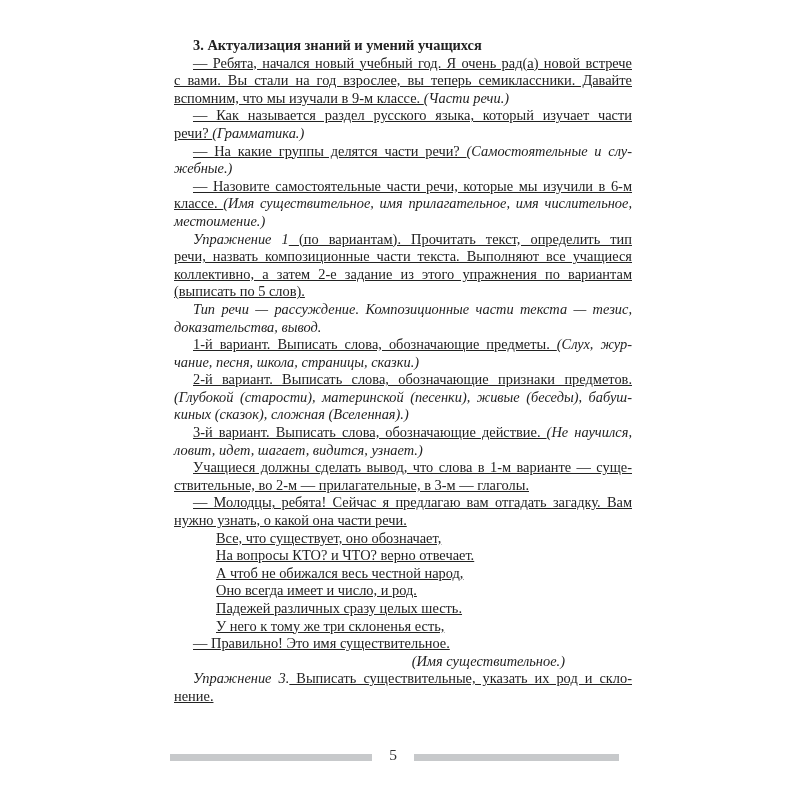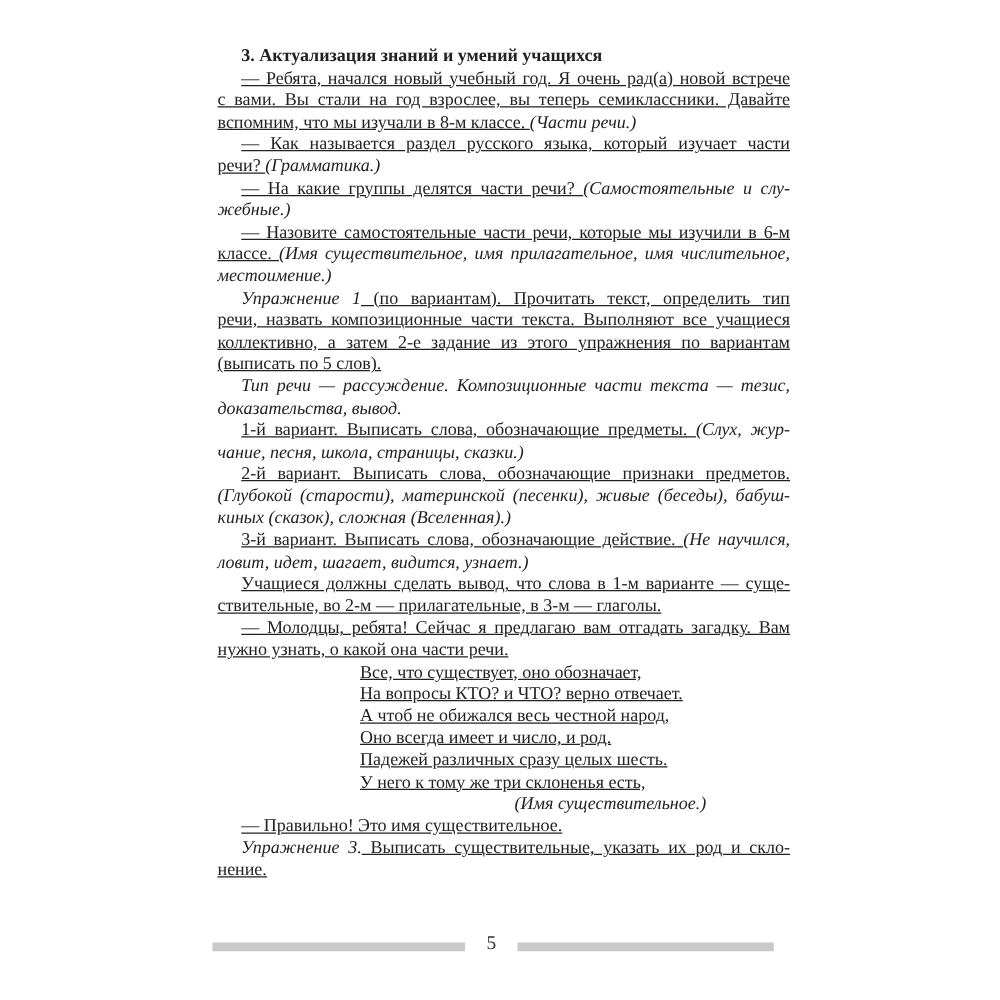--- a/index.html
+++ b/index.html
@@ -31,21 +31,21 @@
     min-height: 17.6px;
   }
   .line.just {
     text-align: justify;
     text-align-last: justify;
     text-justify: inter-word;
   }
   .line.indent { text-indent: 19px; }
   .line.gap    { margin-top: 5px; }
   .line.heading { font-weight: 700; }
-  .line.poem   { margin-left: 114px; }
+  .line.poem   { margin-left: 42px; }
   .line.attr   { text-align: right; margin-right: 67px; }
   .f-r  { font-style: normal; font-weight: 400; text-decoration: underline; }
   .f-b  { font-weight: 700; text-align: center; }
   .f-i  { font-style: italic; }
   .f-bi { font-weight: 400; font-style: italic; }
   .footer-rule {
     position: absolute;
     top: 754px;
     height: 7px;
     background: #c7c9cb;
@@ -64,21 +64,21 @@
   }
 </style>
 </head>
 <body>
 
 <div class="page">
   <div class="textblock" id="textblock">
       <div class="line heading indent"><span class="f-b">3. Актуализация знаний и умений учащихся</span></div>
       <div class="line indent just"><span class="f-r">— Ребята, начался новый учебный год. Я очень рад(а) новой встрече</span></div>
       <div class="line just"><span class="f-r">с вами. Вы стали на год взрослее, вы теперь семиклассники. Давайте</span></div>
-      <div class="line"><span class="f-r">вспомним, что мы изучали в 8-м классе. </span><span class="f-i">(Части речи.)</span></div>
+      <div class="line"><span class="f-r">вспомним, что мы изучали в 9-м классе. </span><span class="f-i">(Части речи.)</span></div>
       <div class="line indent just"><span class="f-r">— Как называется раздел русского языка, который изучает части</span></div>
       <div class="line"><span class="f-r">речи? </span><span class="f-i">(Грамматика.)</span></div>
       <div class="line indent just"><span class="f-r">— На какие группы делятся части речи? </span><span class="f-i">(Самостоятельные и слу-</span></div>
       <div class="line"><span class="f-i">жебные.)</span></div>
       <div class="line indent just"><span class="f-r">— Назовите самостоятельные части речи, которые мы изучили в 6-м</span></div>
       <div class="line just"><span class="f-r">классе. </span><span class="f-i">(Имя существительное, имя прилагательное, имя числительное,</span></div>
       <div class="line"><span class="f-i">местоимение.)</span></div>
       <div class="line indent just"><span class="f-bi">Упражнение 1</span><span class="f-r"> (по вариантам). Прочитать текст, определить тип</span></div>
       <div class="line just"><span class="f-r">речи, назвать композиционные части текста. Выполняют все учащиеся</span></div>
       <div class="line just"><span class="f-r">коллективно, а затем 2-е задание из этого упражнения по вариантам</span></div>
@@ -95,21 +95,21 @@
       <div class="line indent just"><span class="f-r">Учащиеся должны сделать вывод, что слова в 1-м варианте — суще-</span></div>
       <div class="line"><span class="f-r">ствительные, во 2-м — прилагательные, в 3-м — глаголы.</span></div>
       <div class="line indent just"><span class="f-r">— Молодцы, ребята! Сейчас я предлагаю вам отгадать загадку. Вам</span></div>
       <div class="line"><span class="f-r">нужно узнать, о какой она части речи.</span></div>
       <div class="line poem"><span class="f-r">Все, что существует, оно обозначает,</span></div>
       <div class="line poem"><span class="f-r">На вопросы КТО? и ЧТО? верно отвечает.</span></div>
       <div class="line poem"><span class="f-r">А чтоб не обижался весь честной народ,</span></div>
       <div class="line poem"><span class="f-r">Оно всегда имеет и число, и род.</span></div>
       <div class="line poem"><span class="f-r">Падежей различных сразу целых шесть.</span></div>
       <div class="line poem"><span class="f-r">У него к тому же три склоненья есть,</span></div>
+      <div class="line indent"><span class="f-r">— Правильно! Это имя существительное.</span></div>
       <div class="line attr"><span class="f-i">(Имя существительное.)</span></div>
-      <div class="line indent"><span class="f-r">— Правильно! Это имя существительное.</span></div>
       <div class="line indent just"><span class="f-bi">Упражнение 3.</span><span class="f-r"> Выписать существительные, указать их род и скло-</span></div>
       <div class="line"><span class="f-r">нение.</span></div>
     </div>
   <div class="footer-rule left"></div>
   <div class="page-num">5</div>
   <div class="footer-rule right"></div>
 </div>
 
 </body></html>

